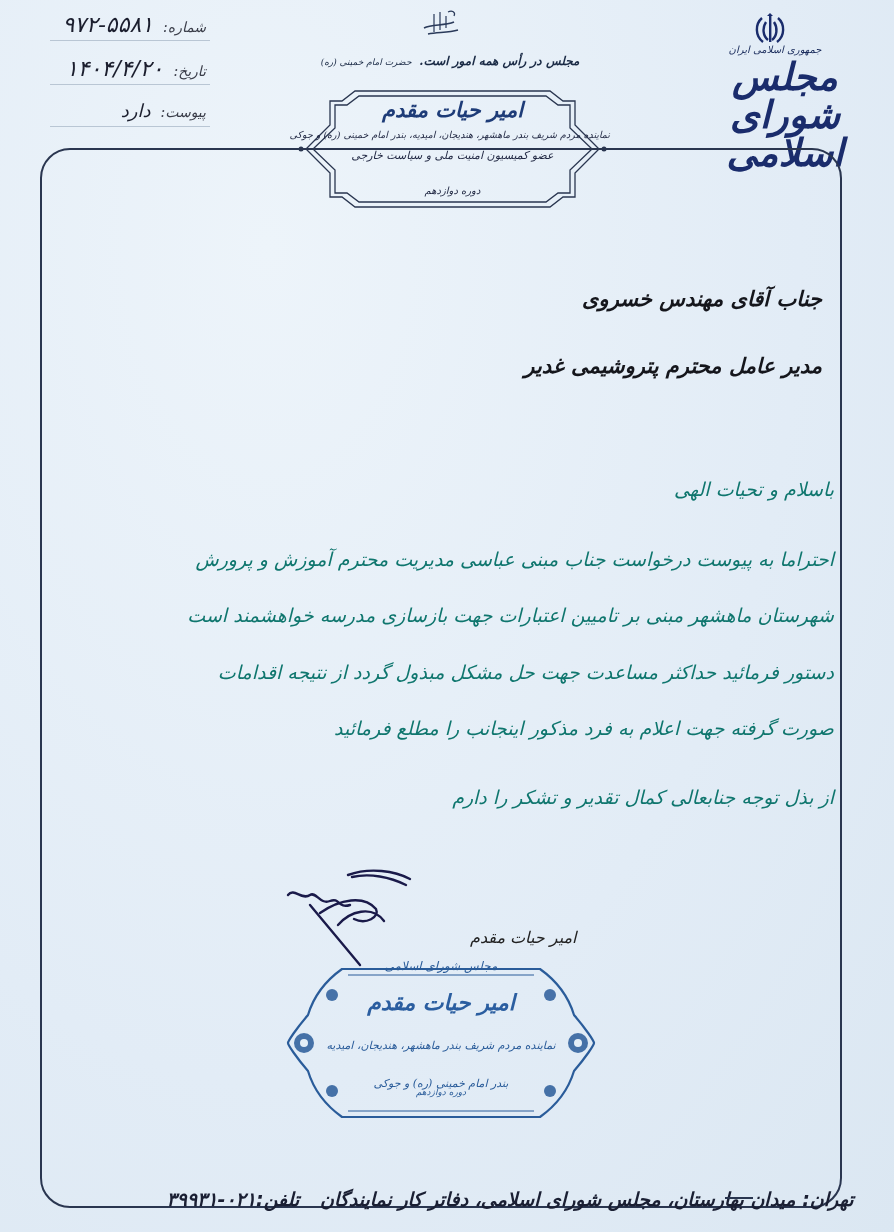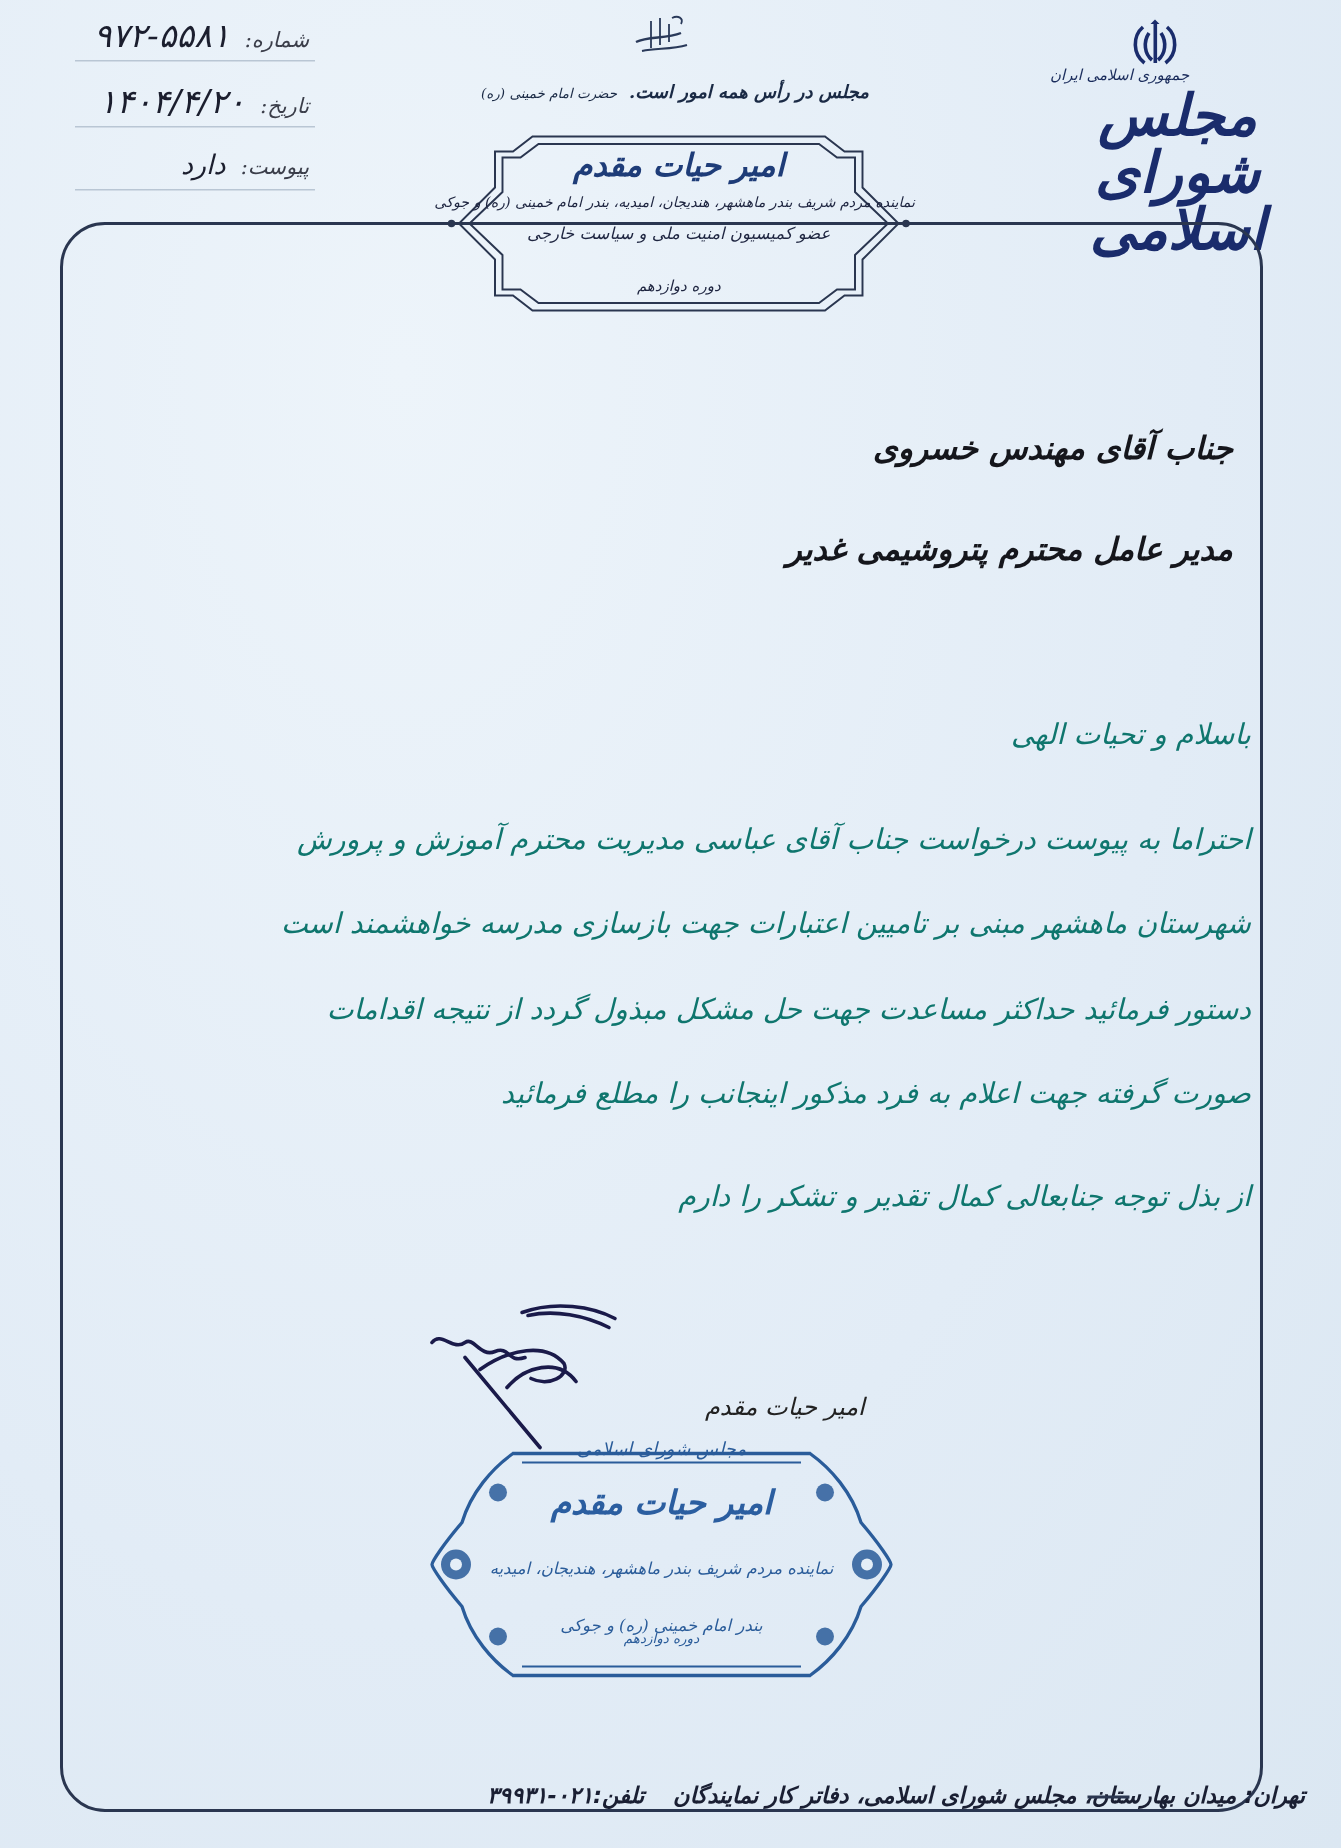--- a/index.html
+++ b/index.html
@@ -27,37 +27,37 @@
   
   .cartouche { left:295px; top:85px; width:315px; height:128px; }
   .cart-text { position:absolute; left:0; right:0; text-align:center; white-space:nowrap; }
   .cart-name { top:12px; font-size:21px; font-weight:bold; color:#1e3c78; font-style:italic; }
   .cart-l1 { top:44px; font-size:11px; color:#1e2540; font-style:italic; }
   .cart-l2 { top:64px; font-size:11px; color:#1e2540; font-style:italic; }
   .cart-l3 { top:100px; font-size:10px; color:#1e2540; }
 
   
   .emblem { left:752px; top:12px; width:36px; height:36px; }
-  .logo-sub { left:700px; top:44px; width:150px; text-align:left; font-size:10px; color:#1a2c5c; font-style:italic; }
+  .logo-sub { left:700px; top:44px; width:150px; text-align:center; font-size:10px; color:#1a2c5c; font-style:italic; }
   .logo-main { left:700px; top:58px; width:170px; text-align:center; font-size:38px; color:#1a2c6c; font-style:italic; font-weight:bold; line-height:1; }
 
   
   .frame { left:40px; top:148px; width:798px; height:1056px; border:2px solid #2a3650; border-radius:30px; border-top-color:#2a3650; }
 
   
   .addressee { right:72px; font-size:21px; font-weight:bold; color:#15161c; font-family:"DejaVu Sans",sans-serif; white-space:nowrap; }
   .body-line { right:60px; font-size:19px; color:#0f766e; font-family:"DejaVu Serif",serif; white-space:nowrap; }
 
   
   .signer-name { left:470px; top:928px; font-size:16px; color:#222; font-family:"DejaVu Serif",serif; white-space:nowrap; }
   .stamp { left:282px; top:955px; width:318px; height:175px; }
   .stamp-text { position:absolute; left:0; right:0; text-align:center; white-space:nowrap; color:#2a5c9a; font-style:italic; }
 
   
-  .footer { left:150px; top:1188px; width:720px; font-size:15px; font-weight:bold; color:#1a1f33; white-space:nowrap; font-family:"DejaVu Sans",sans-serif; }
+  .footer { left:150px; top:1188px; width:720px; font-size:19px; font-weight:bold; color:#1a1f33; white-space:nowrap; font-family:"DejaVu Sans",sans-serif;text-align:center; }
 </style>
 </head>
 <body>
 
 <div class="meta-row" style="top:12px; right:688px;">
   <span class="meta-label">شماره:</span>
   <span class="meta-value">۹۷۲-۵۵۸۱</span>
 </div>
 <div class="meta-line" style="left:50px; top:40px; width:160px;"></div>
 
@@ -118,21 +118,21 @@
 <div class="abs logo-main rtl">مجلس شورای اسلامی</div>
 
 <div class="abs frame"></div>
 
 <div class="abs" style="left:296px; top:144px; width:316px; height:10px; background:transparent;"></div>
 
 <div class="abs addressee rtl" style="top:287px;">جناب آقای مهندس خسروی</div>
 <div class="abs addressee rtl" style="top:354px;">مدیر عامل محترم پتروشیمی غدیر</div>
 
 <div class="abs body-line rtl" style="top:478px;">باسلام و تحیات الهی</div>
-<div class="abs body-line rtl" style="top:548px; left:76px; text-align:justify;">احتراما به پیوست  درخواست جناب آقای عباسی مدیریت محترم آموزش و پرورش</div>
+<div class="abs body-line rtl" style="top:548px; left:76px; text-align:justify;">احتراما به پیوست  درخواست جناب مبنی عباسی مدیریت محترم آموزش و پرورش</div>
 <div class="abs body-line rtl" style="top:604px; left:76px;">شهرستان ماهشهر  مبنی بر تامیین اعتبارات جهت بازسازی مدرسه  خواهشمند است</div>
 <div class="abs body-line rtl" style="top:661px; left:76px;text-align:right;">دستور فرمائید  حداکثر مساعدت جهت حل مشکل مبذول گردد از نتیجه اقدامات</div>
 <div class="abs body-line rtl" style="top:717px;">صورت گرفته جهت اعلام به فرد مذکور اینجانب را مطلع فرمائید</div>
 <div class="abs body-line rtl" style="top:786px;">از بذل توجه جنابعالی کمال تقدیر و تشکر را دارم</div>
 
 <div class="abs signer-name rtl">امیر حیات مقدم</div>
 
 <div class="abs" style="left:280px; top:865px; width:160px; height:110px;">
   <svg width="160" height="110" viewBox="0 0 160 110">
     <g fill="none" stroke="#1a1a4a" stroke-width="2.4" stroke-linecap="round">

